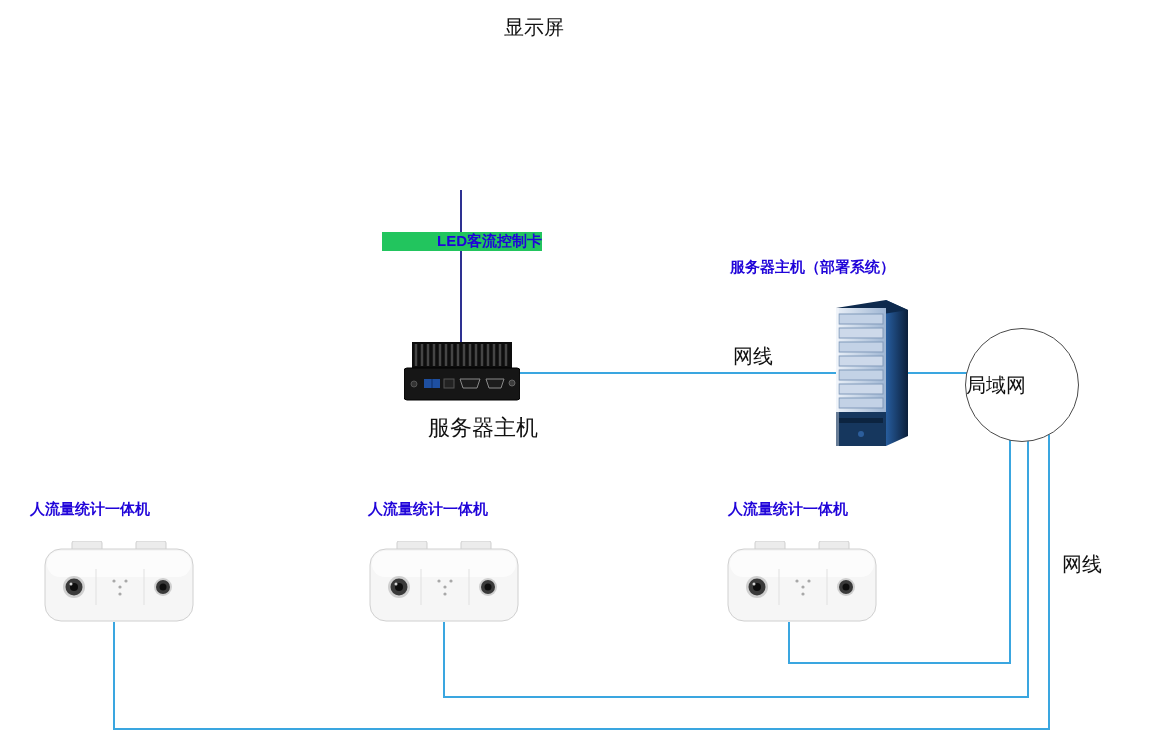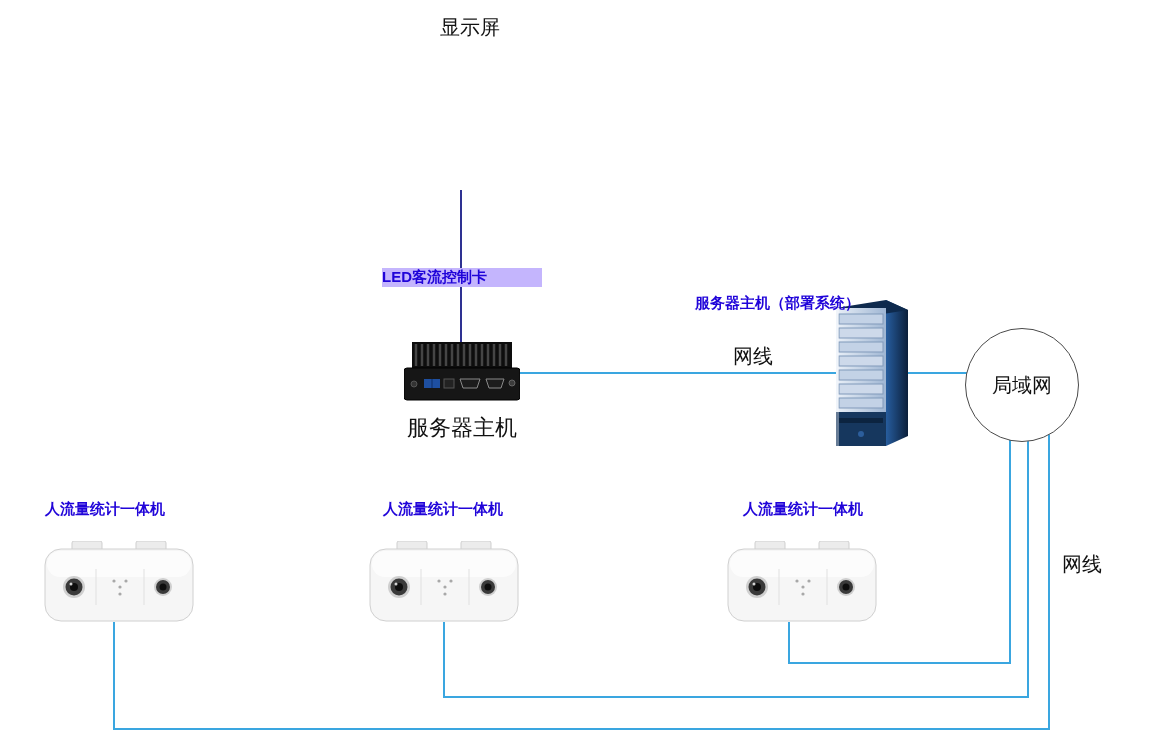--- a/index.html
+++ b/index.html
@@ -8,48 +8,48 @@
   .canvas { position:relative; width:1161px; height:744px; background:#ffffff; overflow:hidden; }
 
   
   .line { position:absolute; z-index:1; }
   .line.cyan { background:#3aa6e0; }
   .line.navy { background:#2e3192; }
 
   
   .lbl { position:absolute; color:#111111; }
   .lbl.blue { color:#2004d9; font-weight:bold; font-size:15px; }
-  .center { text-align:center; }
+  .center { text-align:right; }
 
   .display-title { left:376px; top:14px; width:188px; font-size:20px; z-index:4; }
 
   
   .led-panel { position:absolute; left:376px; top:62px; width:188px; height:128px;
     background:#060606; border:2px dashed #ff0000; padding:5px 8px; z-index:2; }
   .led-limit { color:#ff4a0c; font-size:26px; font-weight:bold; line-height:31px; letter-spacing:1px; }
   .led-row { color:#21d421; font-size:18px; font-weight:bold; line-height:25px; padding-left:28px; }
 
-  .led-card-label { left:382px; top:232px; width:160px; background:#c4b5fd; z-index:4; text-align:left;margin-top:36px; }
+  .led-card-label { left:382px; top:232px; width:160px; background:#22c55e; z-index:4; text-align:right; }
 
   .host-device { position:absolute; left:404px; top:340px; width:116px; height:62px; z-index:3; }
   .host-label { left:386px; top:413px; width:152px; font-size:22px; z-index:4; }
 
   .cable-label-mid { left:733px; top:343px; font-size:20px; z-index:4; }
-  .server-label { left:695px; top:258px; z-index:4;margin-top:36px; }
+  .server-label { left:730px; top:258px; z-index:4; }
   .server-device { position:absolute; left:828px; top:296px; width:88px; height:154px; z-index:3; }
 
   .lan-circle { position:absolute; left:965px; top:328px; width:114px; height:114px;
     border:1px solid #4a4a4a; border-radius:50%; background:#ffffff; z-index:5;
-    display:flex; align-items:center; justify-content:center; font-size:20px; color:#111; }
+    display:flex; align-items:center; font-size:20px; color:#111; }
 
   .camera-device { position:absolute; width:150px; height:84px; z-index:3; }
   .cam1 { left:44px;  top:541px; }
   .cam2 { left:369px; top:541px; }
   .cam3 { left:727px; top:541px; }
-  .cam-label { top:500px; width:150px; text-align:center; z-index:4; }
+  .cam-label { top:500px; width:150px; z-index:4; }
   .cam-label.l1 { left:30px; }
   .cam-label.l2 { left:368px; }
   .cam-label.l3 { left:728px; }
 
   .cable-label-right { left:1062px; top:551px; font-size:20px; z-index:4; }
 
   svg { display:block; width:100%; height:100%; }
 </style>
 </head>
 <body>

